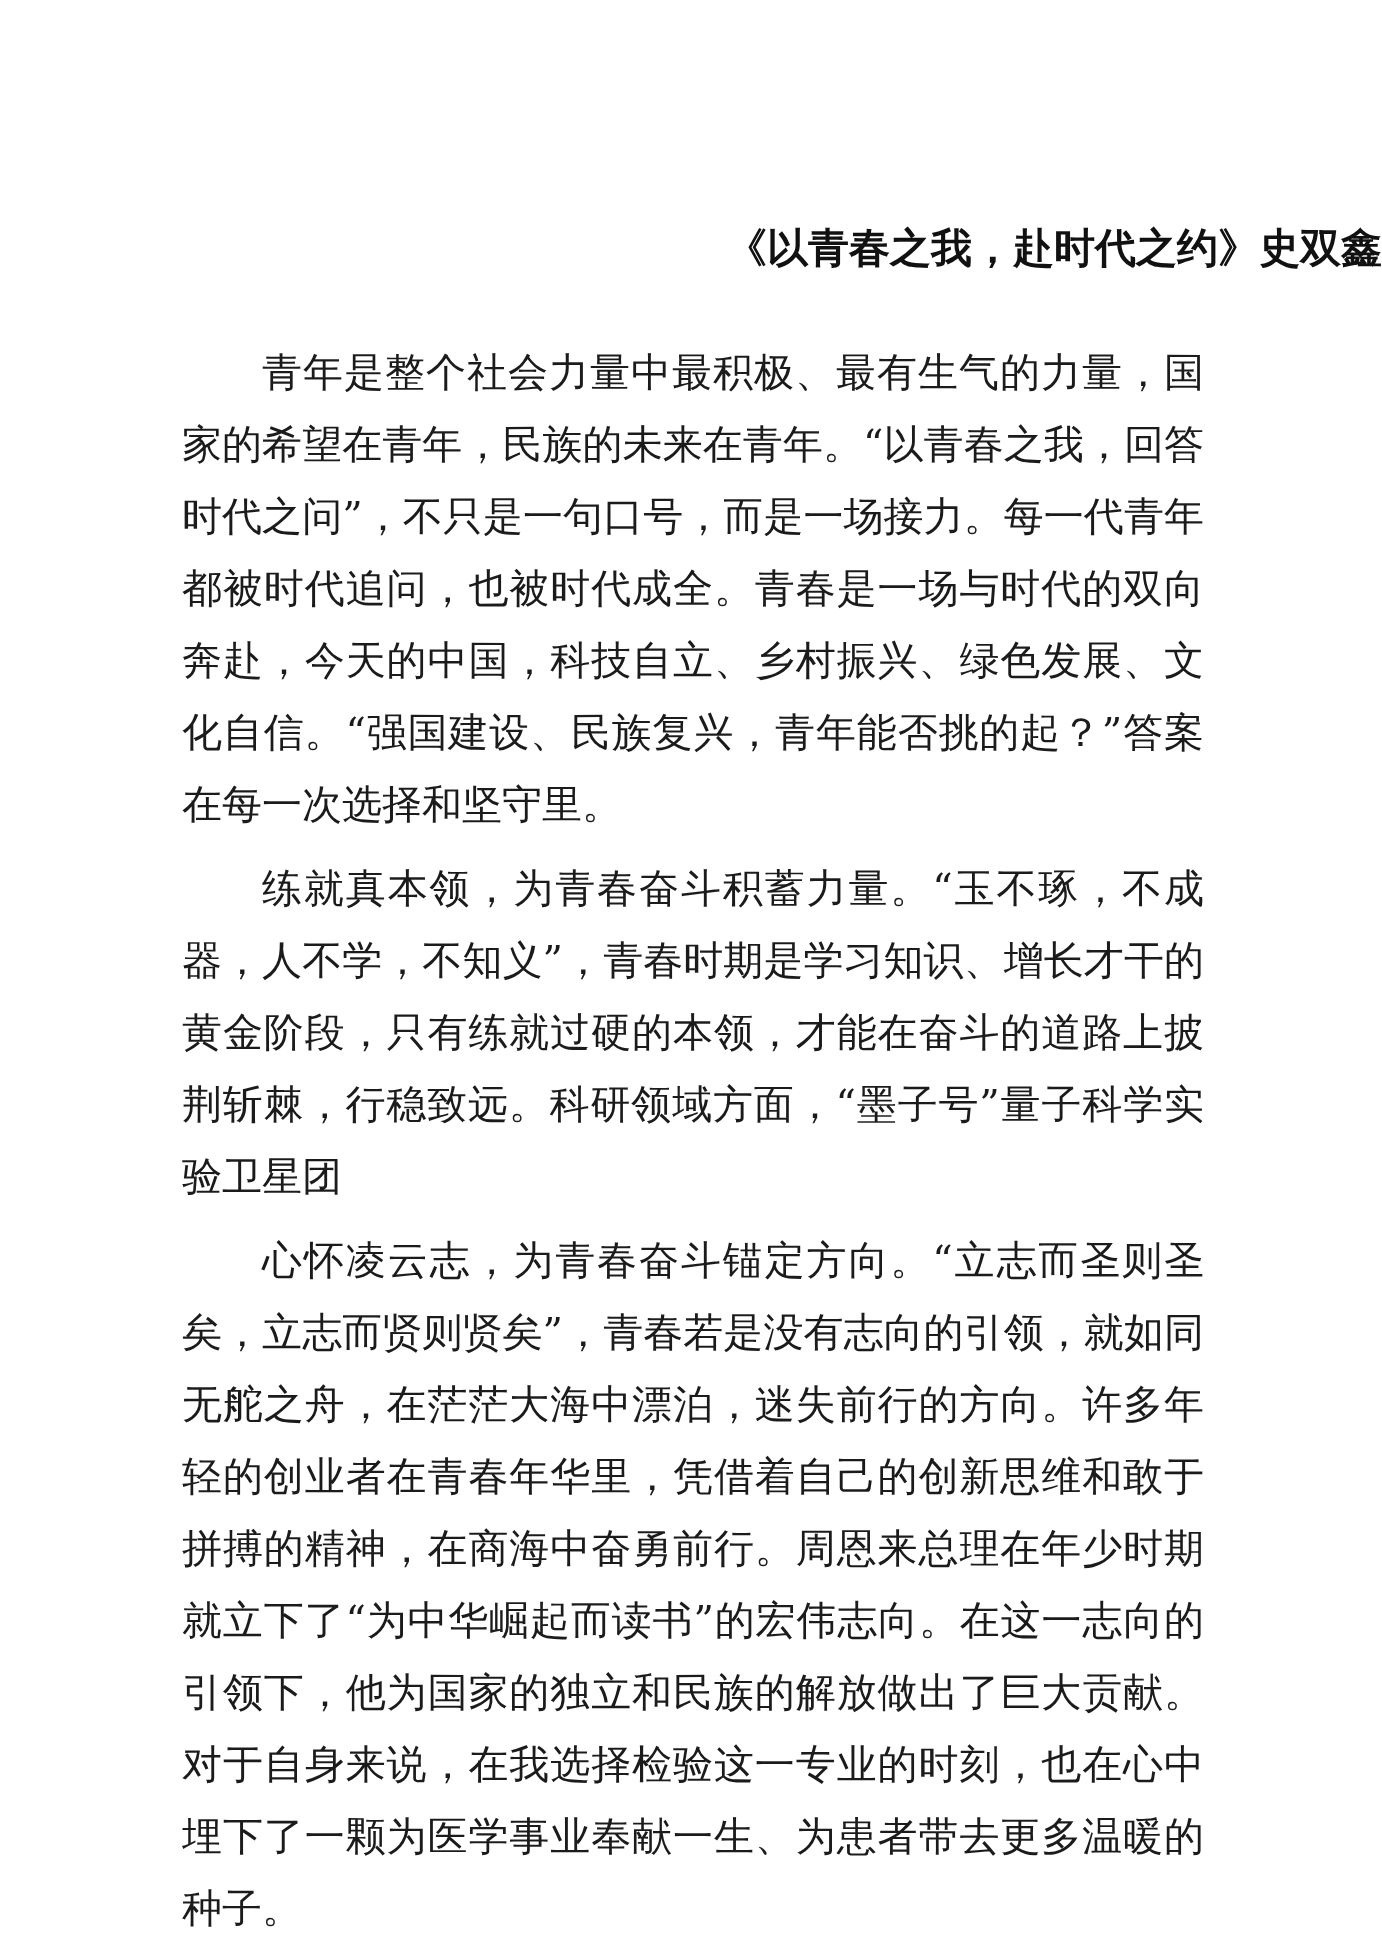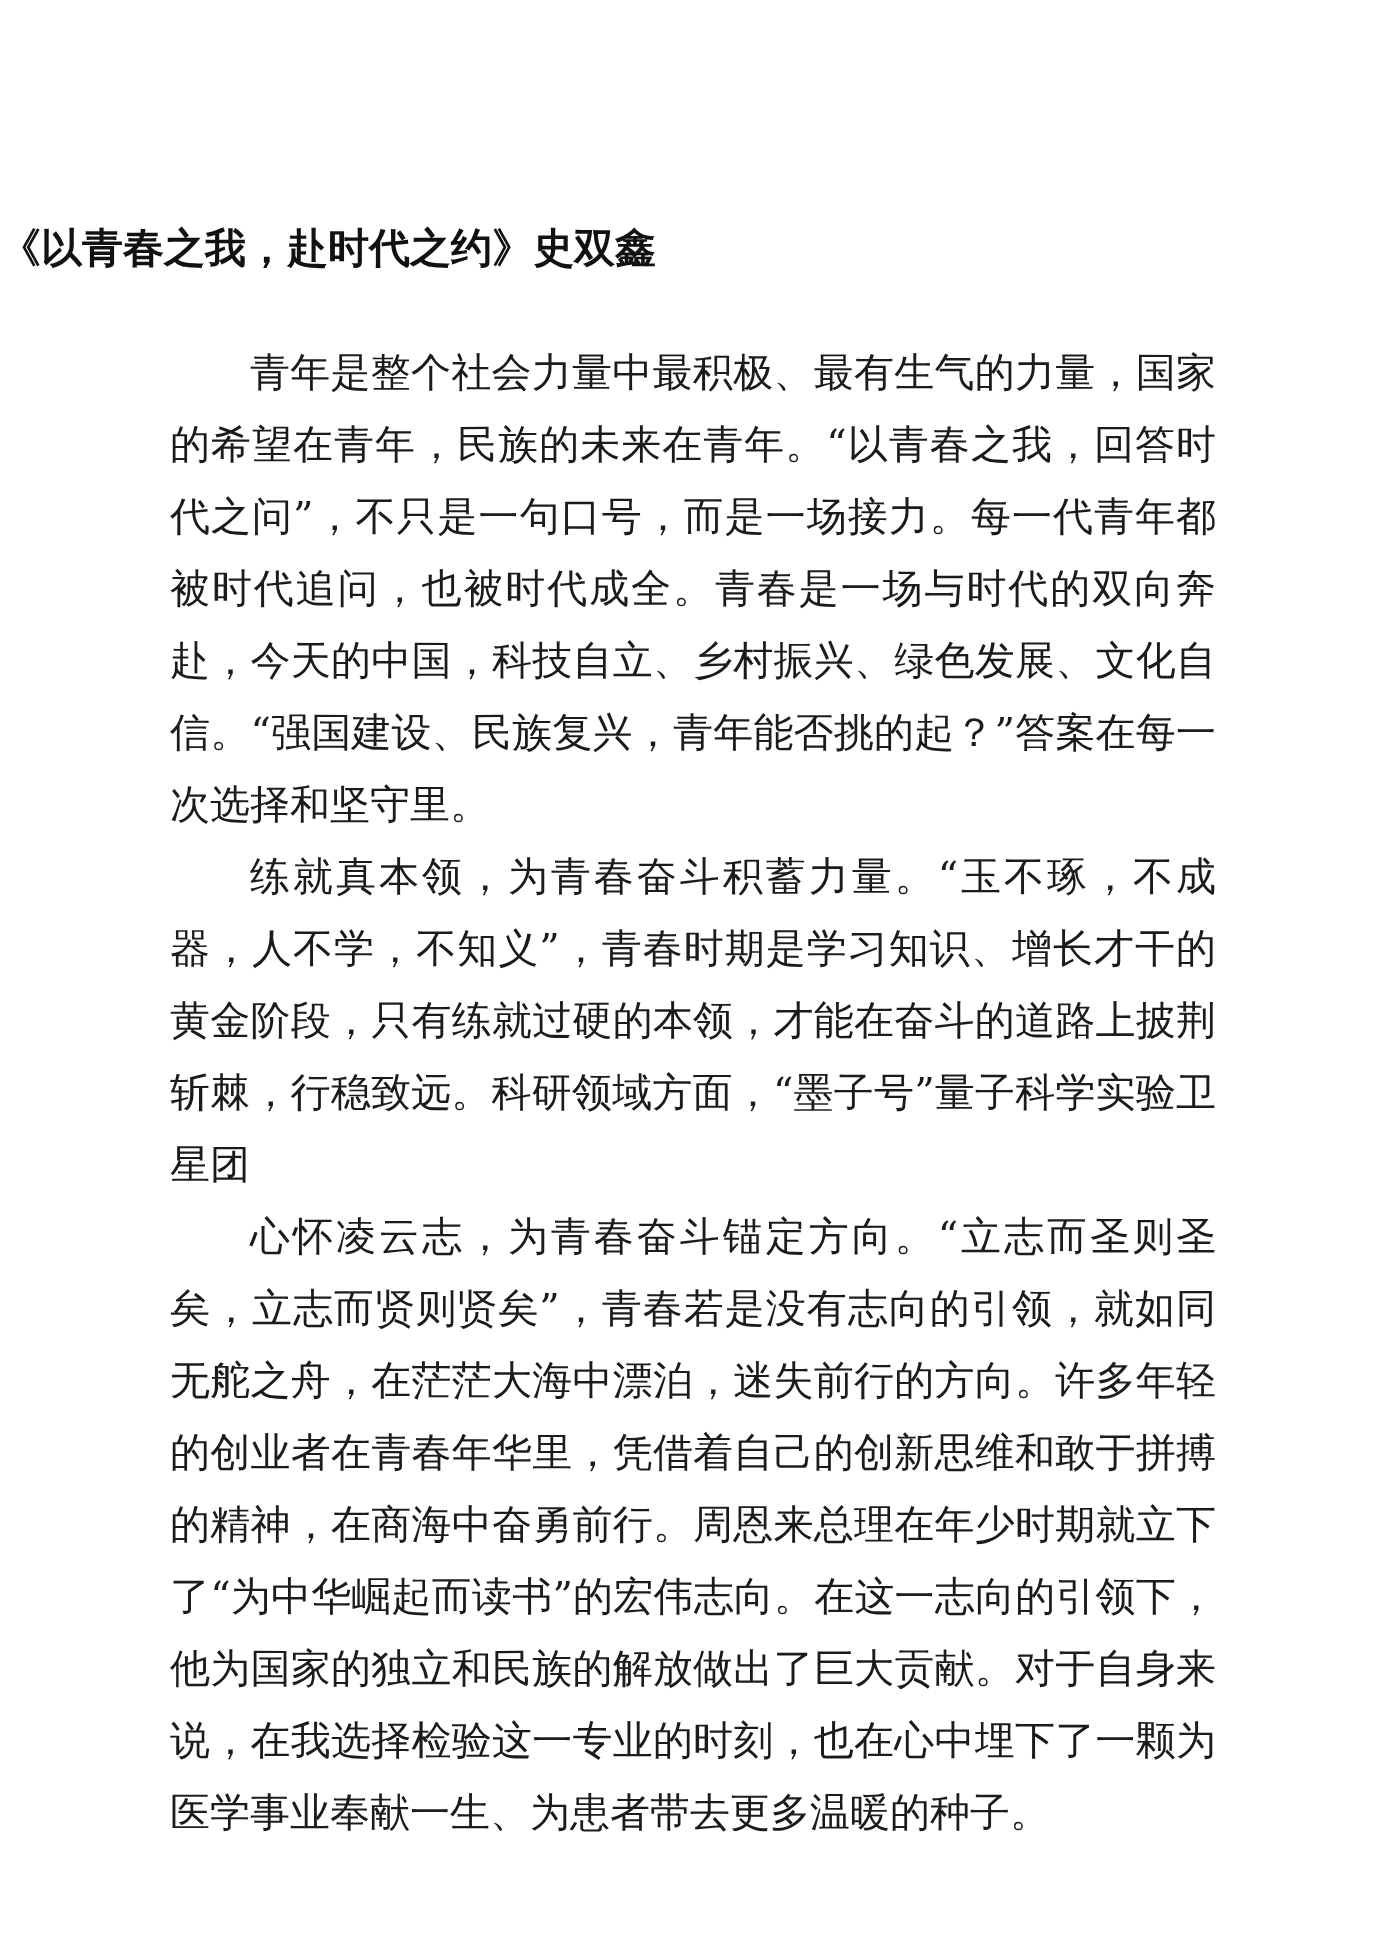--- a/index.html
+++ b/index.html
@@ -14,29 +14,29 @@
     background: #ffffff;
     overflow: hidden;
     font-family: "DejaVu Serif", "Liberation Serif", serif;
   }
   .doc-title {
     margin: 226px 0 0 0;
     padding: 0;
     font-size: 41px;
     font-weight: bold;
     line-height: 44px;
-    text-align: left;
+    text-align: right;
     color: #111111;
     letter-spacing: 0px;
   }
   .doc-body {
     margin: 66px 166px 0 170px;
   }
   .para {
-    margin: 0;
+    margin: 12px;
     padding: 0;
     font-size: 40px;
     line-height: 72px;
     color: #1b1b1b;
     text-align: justify;
     text-justify: inter-character;
     text-indent: 2em;
     word-break: break-all;
   }
 </style>

